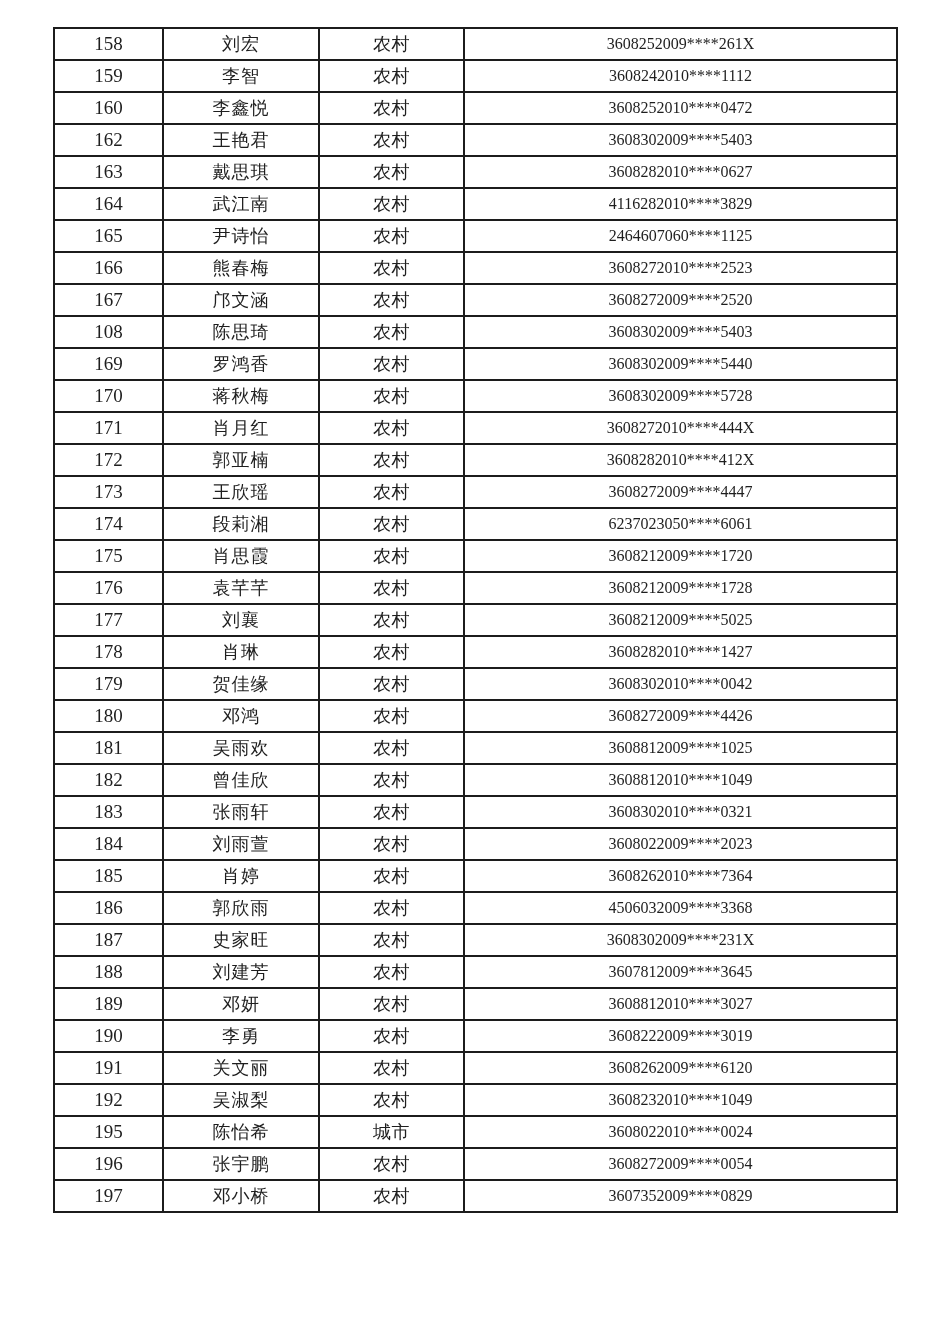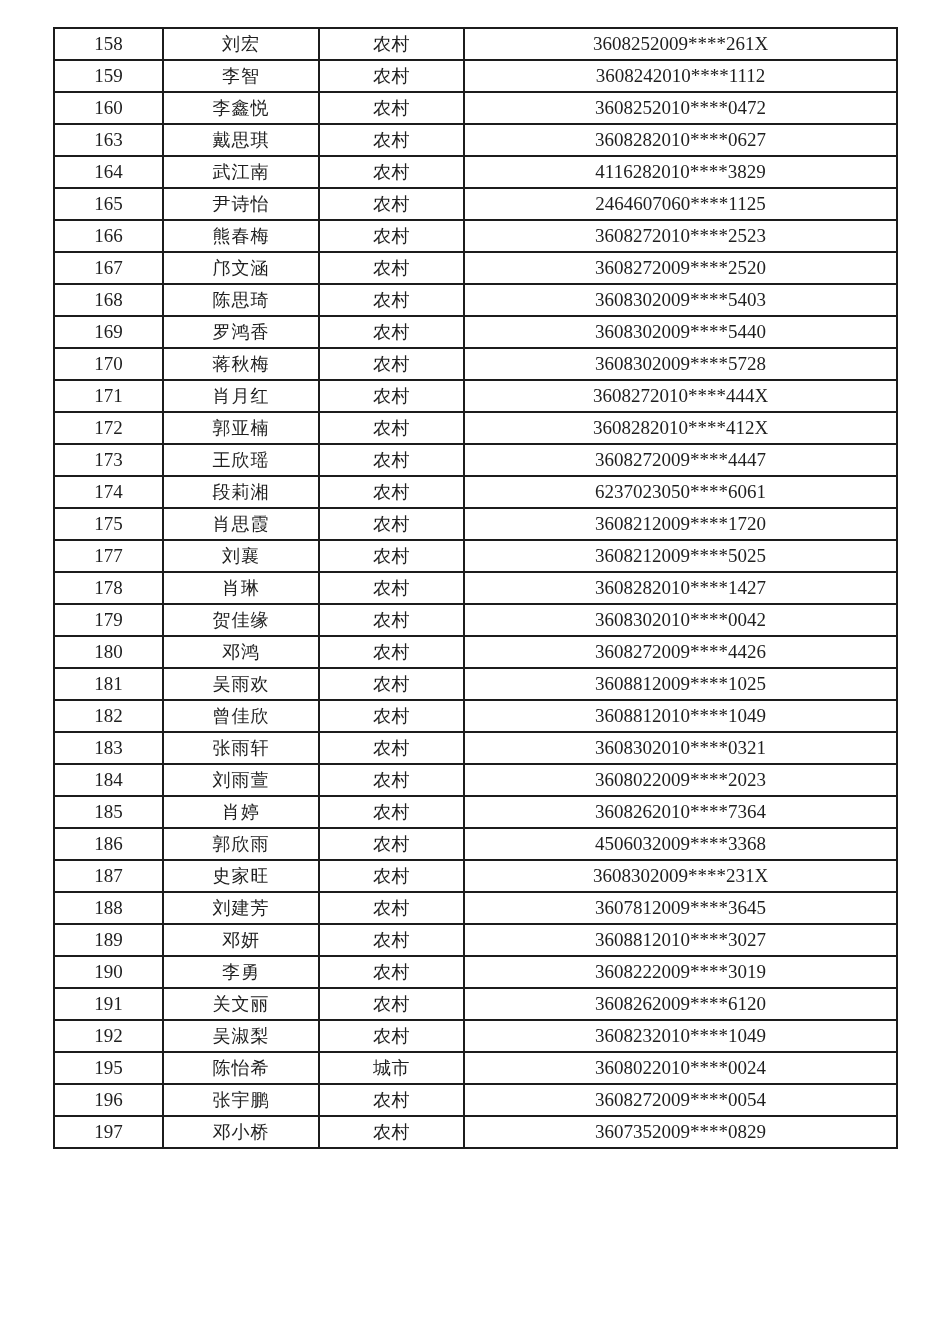--- a/index.html
+++ b/index.html
@@ -30,21 +30,21 @@
     text-align: center;
     vertical-align: middle;
     font-size: 18px;
     color: #1e1e1e;
     white-space: nowrap;
     overflow: hidden;
     letter-spacing: 0.5px;
   }
   table.roster td.c-index { font-size: 19px; letter-spacing: 0px; }
   table.roster td.c-name  { letter-spacing: 1px; }
-  table.roster td.c-id    { font-size: 19px; letter-spacing: 0px; }
+  table.roster td.c-id    { font-size: 16px; letter-spacing: 0px; }
 </style>
 </head>
 <body>
 
 <div class="sheet">
   <table class="roster">
     <colgroup>
       <col style="width:109px">
       <col style="width:156px">
       <col style="width:145px">
@@ -63,20 +63,26 @@
           <td class="c-type">农村</td>
           <td class="c-id">3608242010****1112</td>
         </tr>
         <tr>
           <td class="c-index">160</td>
           <td class="c-name">李鑫悦</td>
           <td class="c-type">农村</td>
           <td class="c-id">3608252010****0472</td>
         </tr>
         <tr>
+          <td class="c-index">162</td>
+          <td class="c-name">王艳君</td>
+          <td class="c-type">农村</td>
+          <td class="c-id">3608302009****5403</td>
+        </tr>
+        <tr>
           <td class="c-index">163</td>
           <td class="c-name">戴思琪</td>
           <td class="c-type">农村</td>
           <td class="c-id">3608282010****0627</td>
         </tr>
         <tr>
           <td class="c-index">164</td>
           <td class="c-name">武江南</td>
           <td class="c-type">农村</td>
           <td class="c-id">4116282010****3829</td>
@@ -93,21 +99,21 @@
           <td class="c-type">农村</td>
           <td class="c-id">3608272010****2523</td>
         </tr>
         <tr>
           <td class="c-index">167</td>
           <td class="c-name">邝文涵</td>
           <td class="c-type">农村</td>
           <td class="c-id">3608272009****2520</td>
         </tr>
         <tr>
-          <td class="c-index">168</td>
+          <td class="c-index">108</td>
           <td class="c-name">陈思琦</td>
           <td class="c-type">农村</td>
           <td class="c-id">3608302009****5403</td>
         </tr>
         <tr>
           <td class="c-index">169</td>
           <td class="c-name">罗鸿香</td>
           <td class="c-type">农村</td>
           <td class="c-id">3608302009****5440</td>
         </tr>
@@ -139,20 +145,26 @@
           <td class="c-index">174</td>
           <td class="c-name">段莉湘</td>
           <td class="c-type">农村</td>
           <td class="c-id">6237023050****6061</td>
         </tr>
         <tr>
           <td class="c-index">175</td>
           <td class="c-name">肖思霞</td>
           <td class="c-type">农村</td>
           <td class="c-id">3608212009****1720</td>
+        </tr>
+        <tr>
+          <td class="c-index">176</td>
+          <td class="c-name">袁芊芊</td>
+          <td class="c-type">农村</td>
+          <td class="c-id">3608212009****1728</td>
         </tr>
         <tr>
           <td class="c-index">177</td>
           <td class="c-name">刘襄</td>
           <td class="c-type">农村</td>
           <td class="c-id">3608212009****5025</td>
         </tr>
         <tr>
           <td class="c-index">178</td>
           <td class="c-name">肖琳</td>

